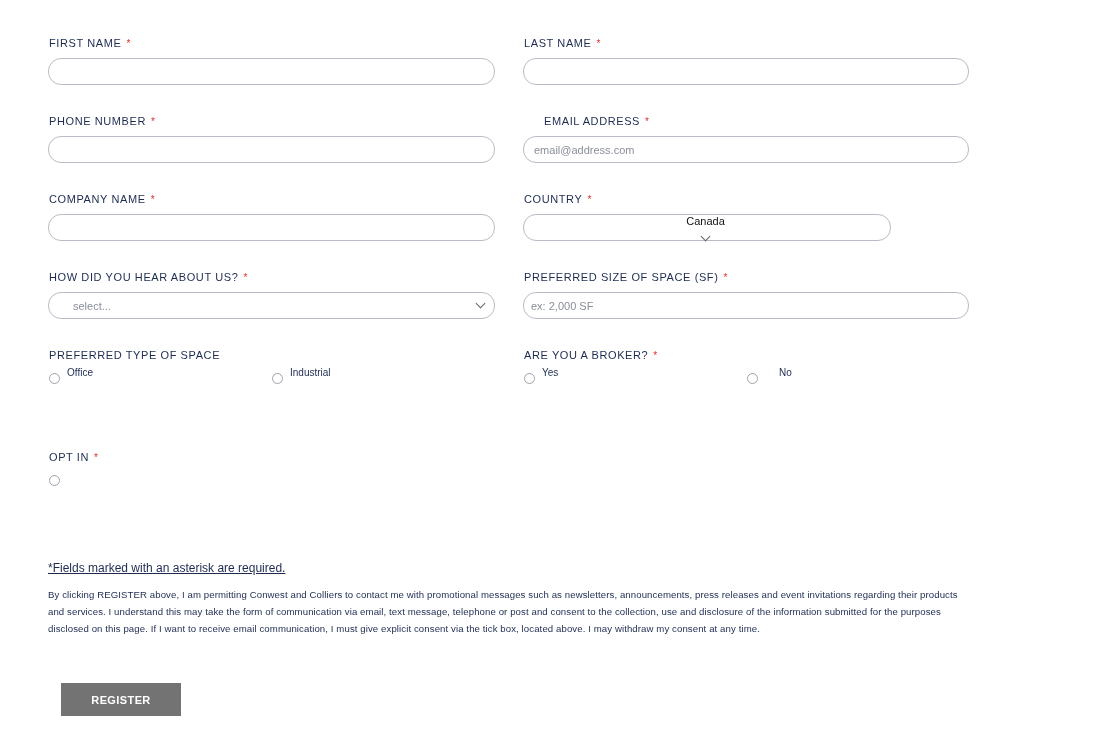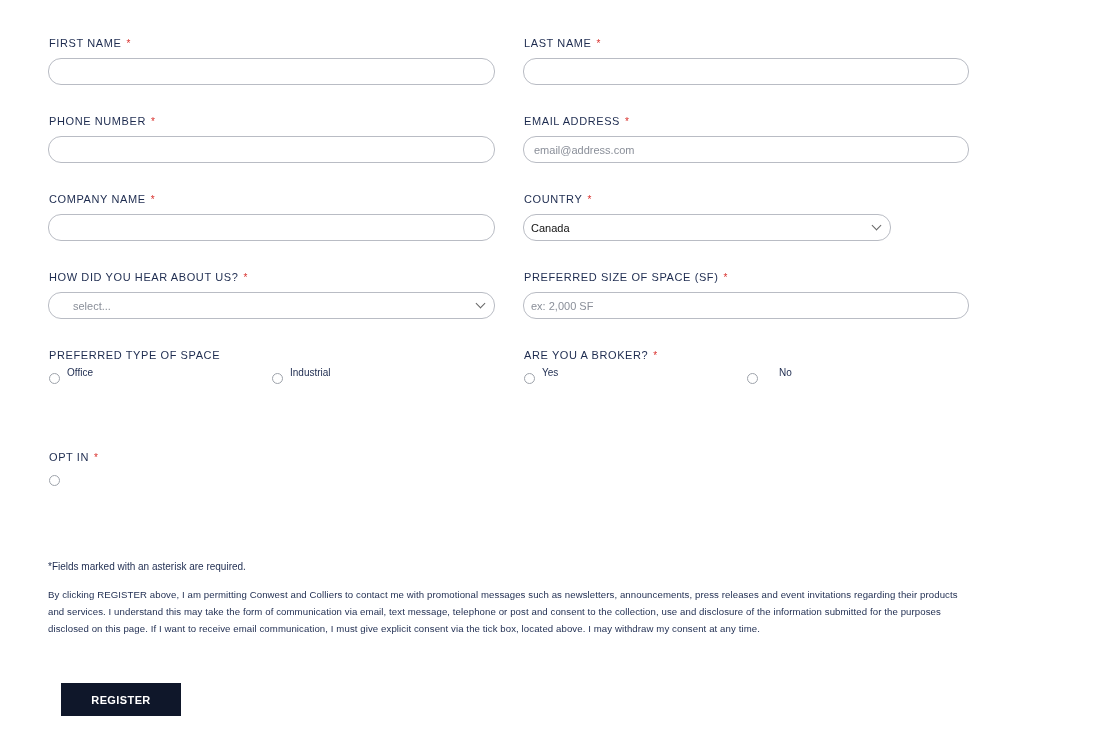--- a/index.html
+++ b/index.html
@@ -12,47 +12,47 @@
            display: flex; align-items: center; font-family: "Liberation Sans", sans-serif; }
   .field.placeholder { color: #8a8f99; }
   .field.value { color: #111; padding-left: 7px; }
   .select-field { justify-content: space-between; }
   .chev { width: 6px; height: 6px; border-right: 1.5px solid #666; border-bottom: 1.5px solid #666;
           transform: rotate(45deg); margin-top: -4px; margin-right: 0px; }
   .radio-row { position: absolute; display: flex; align-items: flex-start; font-size: 10px; color: #1d2b4f; }
   .radio { width: 11px; height: 11px; border: 1px solid #9ea3ab; border-radius: 50%; box-sizing: border-box;
            background: #fff; margin-right: 7px; margin-top: 3px; }
   .radio-text { margin-top: -3px; }
-  .note { position: absolute; font-size: 10px; color: #1d2b4f; }
+  .note { position: absolute; font-size: 12px; color: #1d2b4f; text-decoration: underline; }
   .legal { position: absolute; left: 48px; top: 586px; width: 925px; font-size: 9.6px; line-height: 17px;
            color: #1d2b4f; letter-spacing: 0.1px; }
-  .register { position: absolute; left: 61px; top: 683px; width: 120px; height: 33px; background: #0f172a;
+  .register { position: absolute; left: 61px; top: 683px; width: 120px; height: 33px; background: #737373;
               color: #fff; font-weight: bold; font-size: 11px; letter-spacing: 0.4px; border: none;
               display: flex; align-items: center; justify-content: center; font-family: "Liberation Sans", sans-serif; }
 </style>
 </head>
 <body>
 
 <div class="label" style="left:49px; top:37px;"><span>FIRST NAME</span><span class="req">*</span></div>
 <div class="field" style="left:48px; top:58px; width:447px;"></div>
 
 <div class="label" style="left:524px; top:37px;"><span>LAST NAME</span><span class="req">*</span></div>
 <div class="field" style="left:523px; top:58px; width:446px;"></div>
 
 <div class="label" style="left:49px; top:115px;"><span>PHONE NUMBER</span><span class="req">*</span></div>
 <div class="field" style="left:48px; top:136px; width:447px;"></div>
 
-<div class="label" style="left:524px; top:115px;"><span>EMAIL ADDRESS</span><span class="req">*</span></div>
+<div class="label" style="left:544px; top:115px;"><span>EMAIL ADDRESS</span><span class="req">*</span></div>
 <div class="field placeholder" style="left:523px; top:136px; width:446px;">email@address.com</div>
 
 <div class="label" style="left:49px; top:193px;"><span>COMPANY NAME</span><span class="req">*</span></div>
 <div class="field" style="left:48px; top:214px; width:447px;"></div>
 
 <div class="label" style="left:524px; top:193px;"><span>COUNTRY</span><span class="req">*</span></div>
-<div class="field value select-field" style="left:523px; top:214px; width:368px;">
+<div class="field value select-field" style="left:523px; top:214px; width:368px;flex-direction:column;">
   <span>Canada</span>
   <span class="chev"></span>
 </div>
 
 <div class="label" style="left:49px; top:271px;"><span>HOW DID YOU HEAR ABOUT US?</span><span class="req">*</span></div>
 <div class="field placeholder select-field" style="left:48px; top:292px; width:447px; padding-left:24px;">
   <span>select...</span>
   <span class="chev"></span>
 </div>
 

